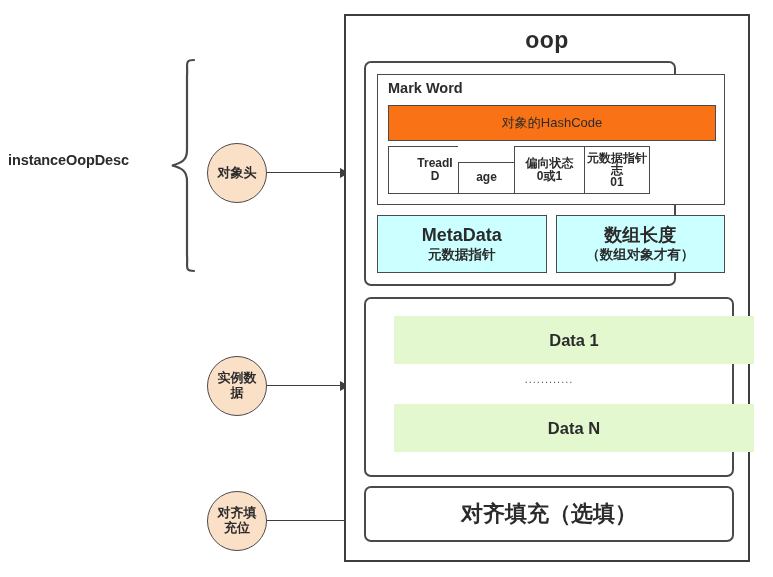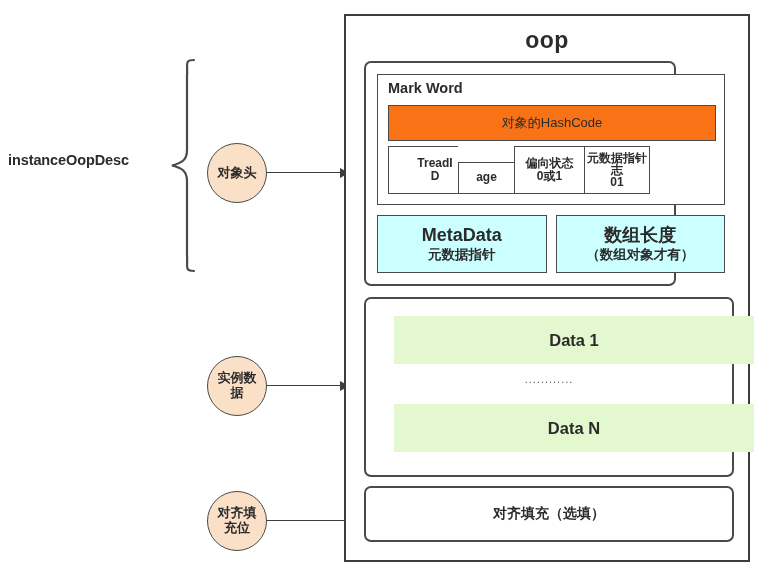--- a/index.html
+++ b/index.html
@@ -229,21 +229,21 @@
     color: #5a5a5a;
   }
 
   
   .pad-text {
     width: 100%;
     height: 100%;
     display: flex;
     align-items: center;
     justify-content: center;
-    font-size: 14px;
+    font-size: 22px;
     font-weight: bold;
     color: #2b2b2b;
   }
 </style>
 </head>
 <body>
 
 <div class="left-label">instanceOopDesc</div>
 
 <svg class="brace" viewBox="0 0 30 215" preserveAspectRatio="none">

